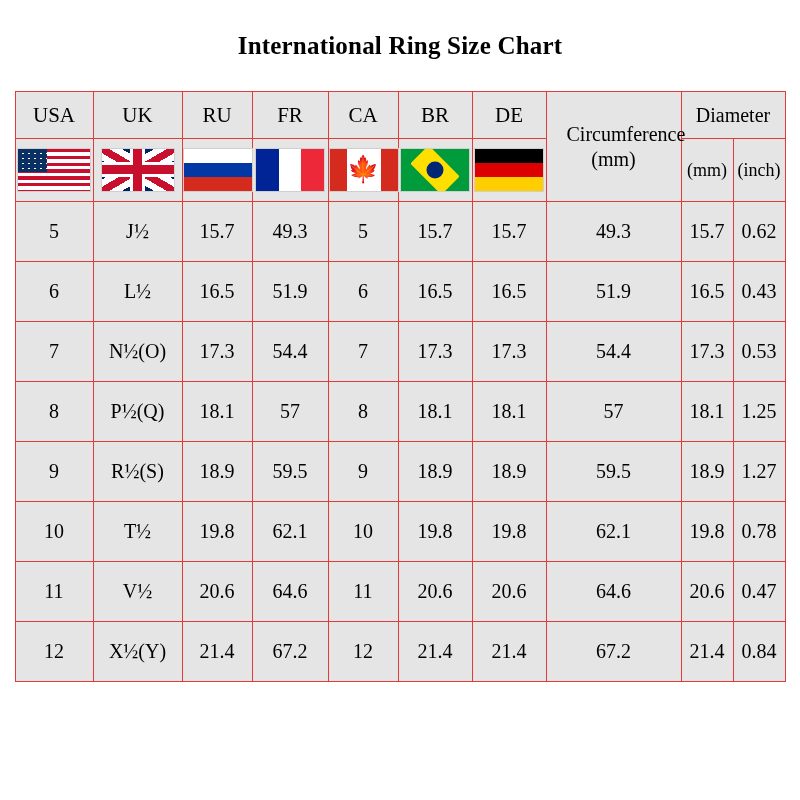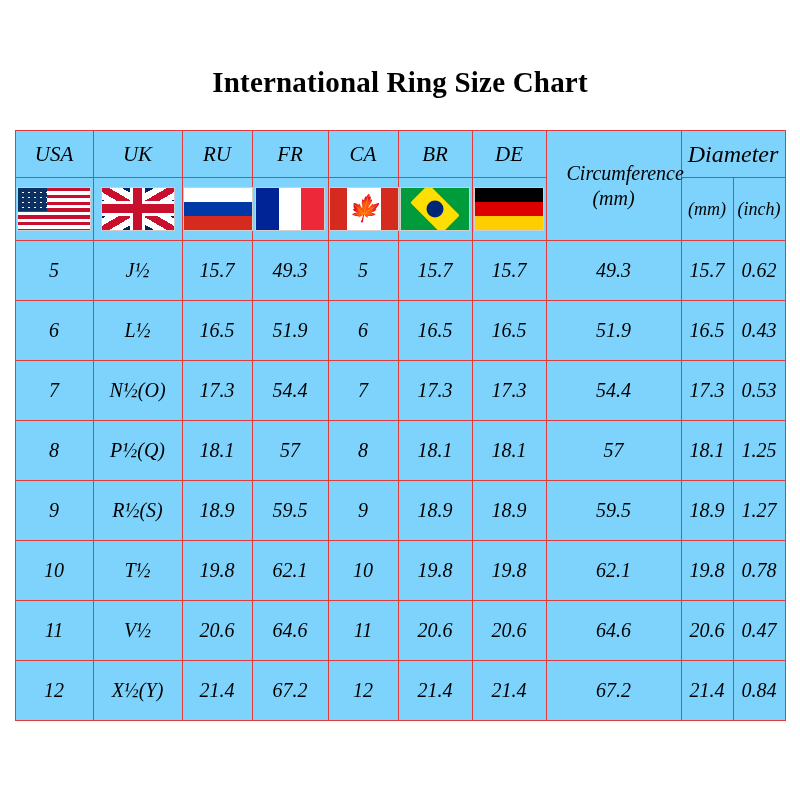--- a/index.html
+++ b/index.html
@@ -16,35 +16,34 @@
   }
   #sheet {
     position: relative;
     width: 800px;
     height: 800px;
     box-sizing: border-box;
   }
   .title {
     text-align: center;
     font-family: "Liberation Serif", serif;
-    font-size: 29px;
+    font-size: 25px;
     font-weight: bold;
     color: #000;
-    padding-top: 66px;
+    padding-top: 32px;
     padding-bottom: 0;
     letter-spacing: 0.2px;
   }
   table.chart {
     border-collapse: collapse;
     table-layout: fixed;
     margin: 0 auto;
     margin-top: 31px;
     width: 770px;
-    background: #7dd3fc;
-    font-style: italic;
+    background: #e5e5e5;
   }
   table.chart td, table.chart th {
     border: 1.5px solid #e03a3a;
     text-align: center;
     vertical-align: middle;
     font-family: "Liberation Serif", serif;
     color: #000;
     font-weight: normal;
   }
   
@@ -58,21 +57,21 @@
     height: 60px;
     padding: 0;
   }
   .hdr-tall {
     font-size: 20px;
     height: 104px;
     padding: 0 20px;
     line-height: 1.25;
   }
   .hdr-diam {
-    font-size: 24px;
+    font-size: 20px;
     height: 44px;
   }
   .hdr-diam-sub {
     font-size: 18px;
     height: 60px;
   }
   .datacell {
     font-size: 20px;
     height: 59px;
     padding: 0;

